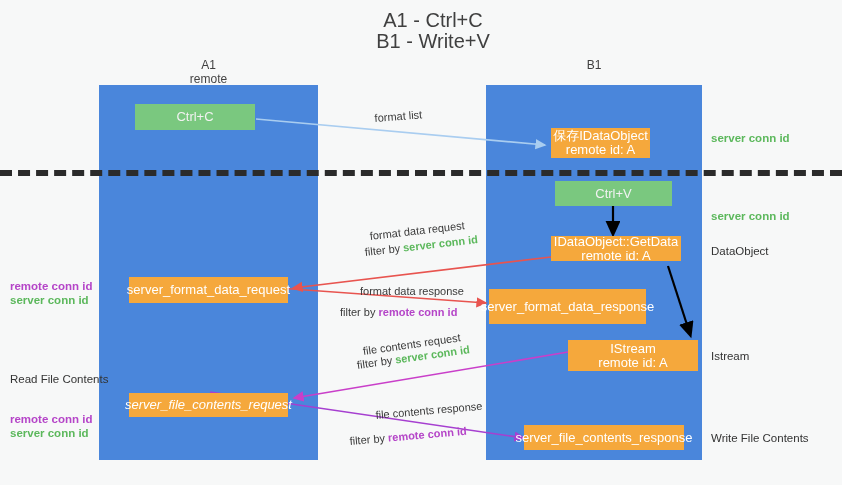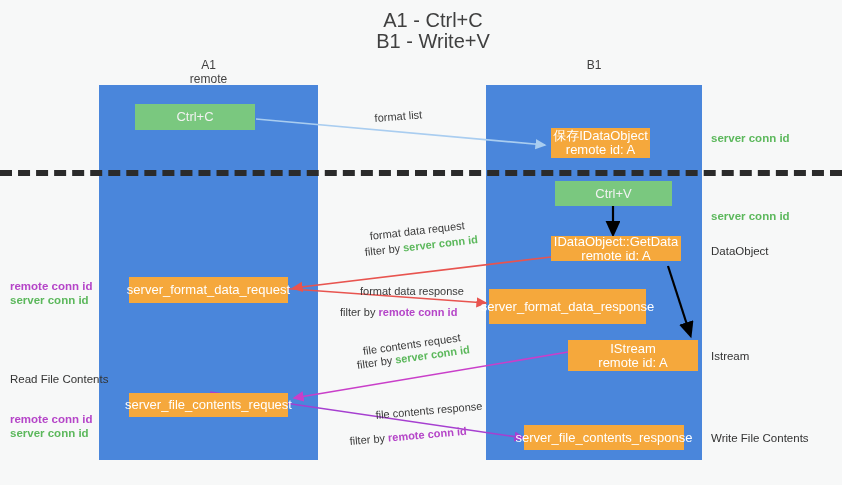--- a/index.html
+++ b/index.html
@@ -138,21 +138,21 @@
   </div>
 
   <div class="box orange" style="left:129px;top:277px;width:159px;height:26px;">
     <div>server_format_data_request</div>
   </div>
 
   <div class="box orange" style="left:489px;top:289px;width:157px;height:35px;">
     <div>server_format_data_response</div>
   </div>
 
-  <div class="box orange" style="left:129px;top:393px;width:159px;height:24px;">
+  <div class="box orange" style="left:129px;top:393px;width:159px;height:24px;font-style:italic;">
     <div>server_file_contents_request</div>
   </div>
 
   <div class="box orange" style="left:524px;top:425px;width:160px;height:25px;">
     <div>server_file_contents_response</div>
   </div>
 
   <div class="side-label green-t" style="left:711px;top:131px;">server conn id</div>
   <div class="side-label green-t" style="left:711px;top:209px;">server conn id</div>
   <div class="side-label dark-t" style="left:711px;top:244px;">DataObject</div>

